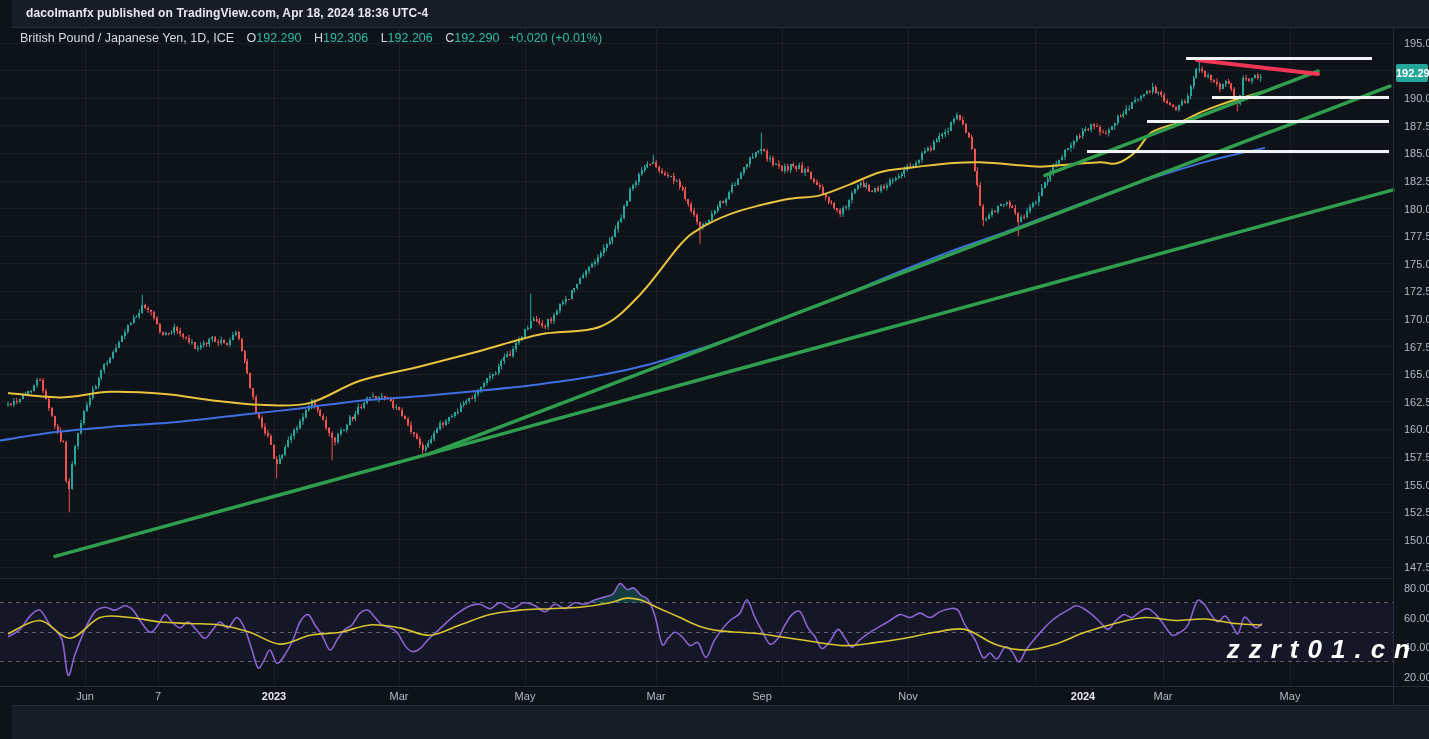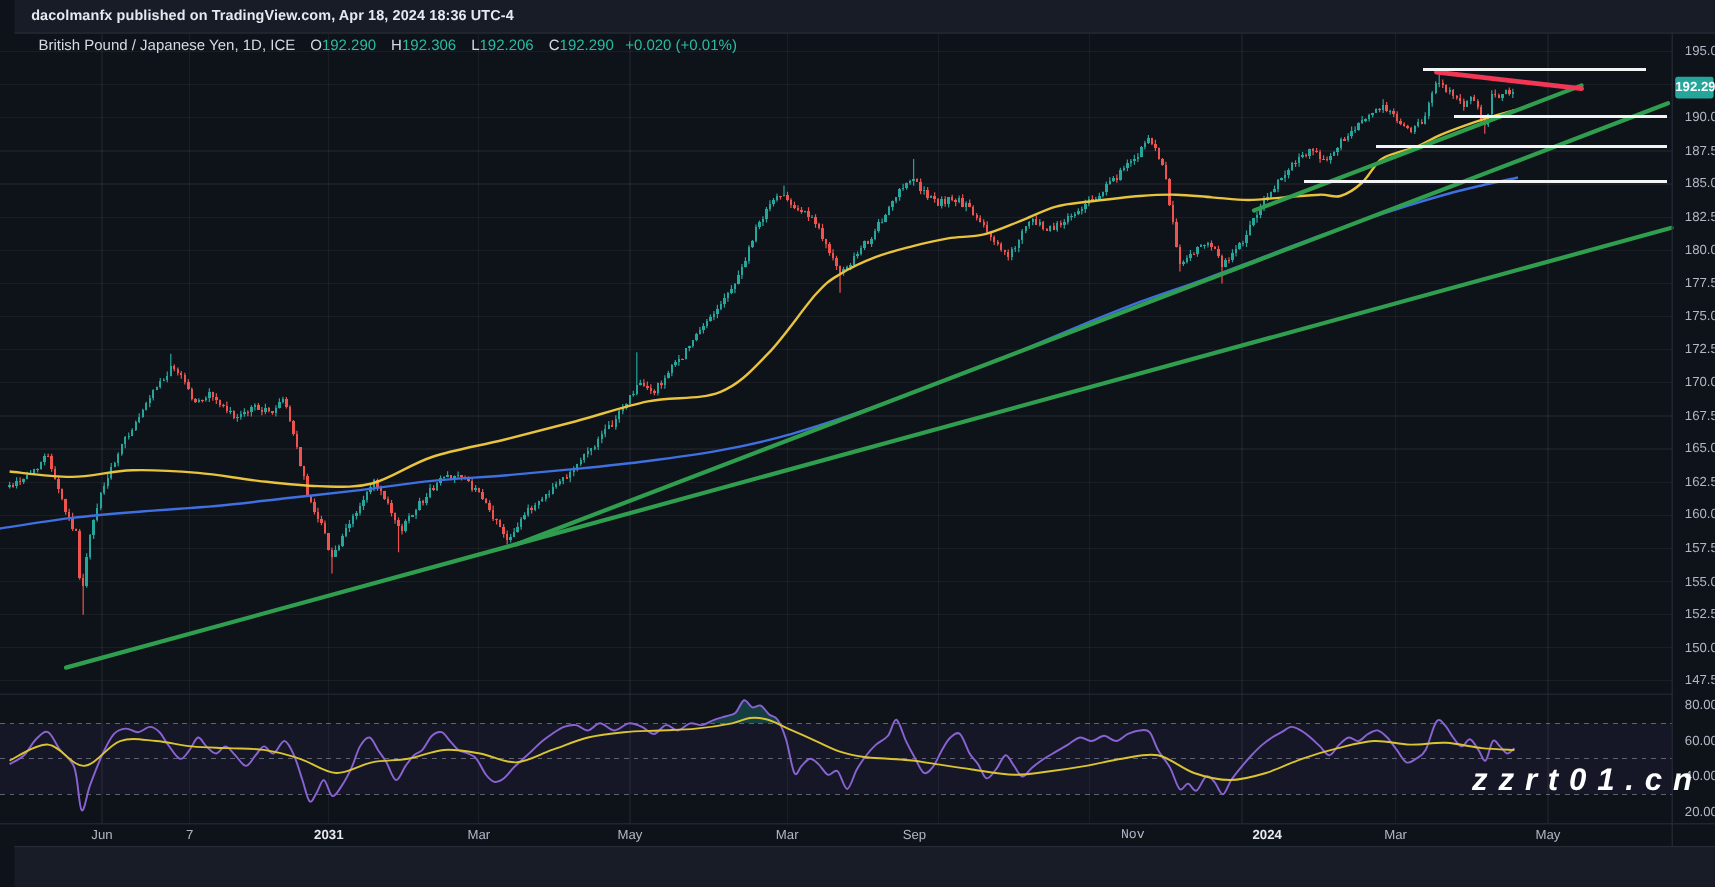--- a/index.html
+++ b/index.html
@@ -4,21 +4,21 @@
 <style>
   html,body{margin:0;padding:0;background:#0e1219;}
   body{width:1429px;height:739px;position:relative;overflow:hidden;
        font-family:"Liberation Sans","DejaVu Sans",sans-serif;
        -webkit-font-smoothing:antialiased;}
   #stage{position:absolute;inset:0;}
   #chart-svg{position:absolute;left:0;top:0;}
   .strip{position:absolute;left:12px;width:1429px;background:#181c27;}
   #publisher-bar{top:0;height:27px;border-bottom:1px solid #262b38;}
   #publisher-text{position:absolute;left:14px;top:6px;font-size:12px;font-weight:700;color:#e6e9f0;letter-spacing:.1px;}
-  #legend{position:absolute;left:32px;top:31px;font-size:12.5px;color:#d6dae3;white-space:nowrap;z-index:5;}
+  #legend{position:absolute;left:20px;top:31px;font-size:12.5px;color:#d6dae3;white-space:nowrap;z-index:5;}
   #legend .lbl{color:#d6dae3;}
   #legend .val{color:#28bda6;}
   #legend .chg{color:#28bda6;margin-left:6px;}
   #legend .seg{margin-left:9px;}
   .axis-label{position:absolute;left:1404px;font-size:11px;color:#b3b8c5;z-index:4;}
   .time-label{position:absolute;top:690px;font-size:11px;color:#b3b8c5;transform:translateX(-50%);z-index:4;}
   .time-label.bold{color:#e8eaf0;font-weight:700;}
   #price-badge{position:absolute;left:1396px;width:32px;height:18px;background:#26a69a;border-radius:2px;
     color:#ffffff;font-size:11px;font-weight:700;text-align:center;line-height:18px;z-index:6;}
   #axis-sep{position:absolute;left:1393px;top:27px;width:1px;height:678px;background:#262b38;z-index:3;}
@@ -130,27 +130,27 @@
       <div class="axis-label" style="top: 533.8px;">150.000</div>
       <div class="axis-label" style="top: 561.4px;">147.500</div>
       <div class="axis-label" style="top: 582px;">80.00</div>
       <div class="axis-label" style="top: 611.55px;">60.00</div>
       <div class="axis-label" style="top: 641.1px;">40.00</div>
       <div class="axis-label" style="top: 670.65px;">20.00</div>
     </div>
   <div id="time-axis">
       <div class="time-label" style="left: 85px;">Jun</div>
       <div class="time-label" style="left: 158px;">7</div>
-      <div class="time-label bold" style="left: 274px;">2031</div>
+      <div class="time-label bold" style="left: 274px;">2023</div>
       <div class="time-label" style="left: 399px;">Mar</div>
       <div class="time-label" style="left: 525px;">May</div>
       <div class="time-label" style="left: 656px;">Mar</div>
       <div class="time-label" style="left: 762px;">Sep</div>
-      <div class="time-label" style="left: 944px; font-family: Liberation Mono, monospace;">Nov</div>
-      <div class="time-label bold" style="left: 1056px;">2024</div>
+      <div class="time-label" style="left: 908px;">Nov</div>
+      <div class="time-label bold" style="left: 1083px;">2024</div>
       <div class="time-label" style="left: 1163px;">Mar</div>
       <div class="time-label" style="left: 1290px;">May</div>
     </div>
 
   <div id="price-badge" style="top: 63.9184px;">192.290</div>
 
   <div id="watermark">
     <div id="watermark-en">zzrt01.cn</div>
   </div>
 

